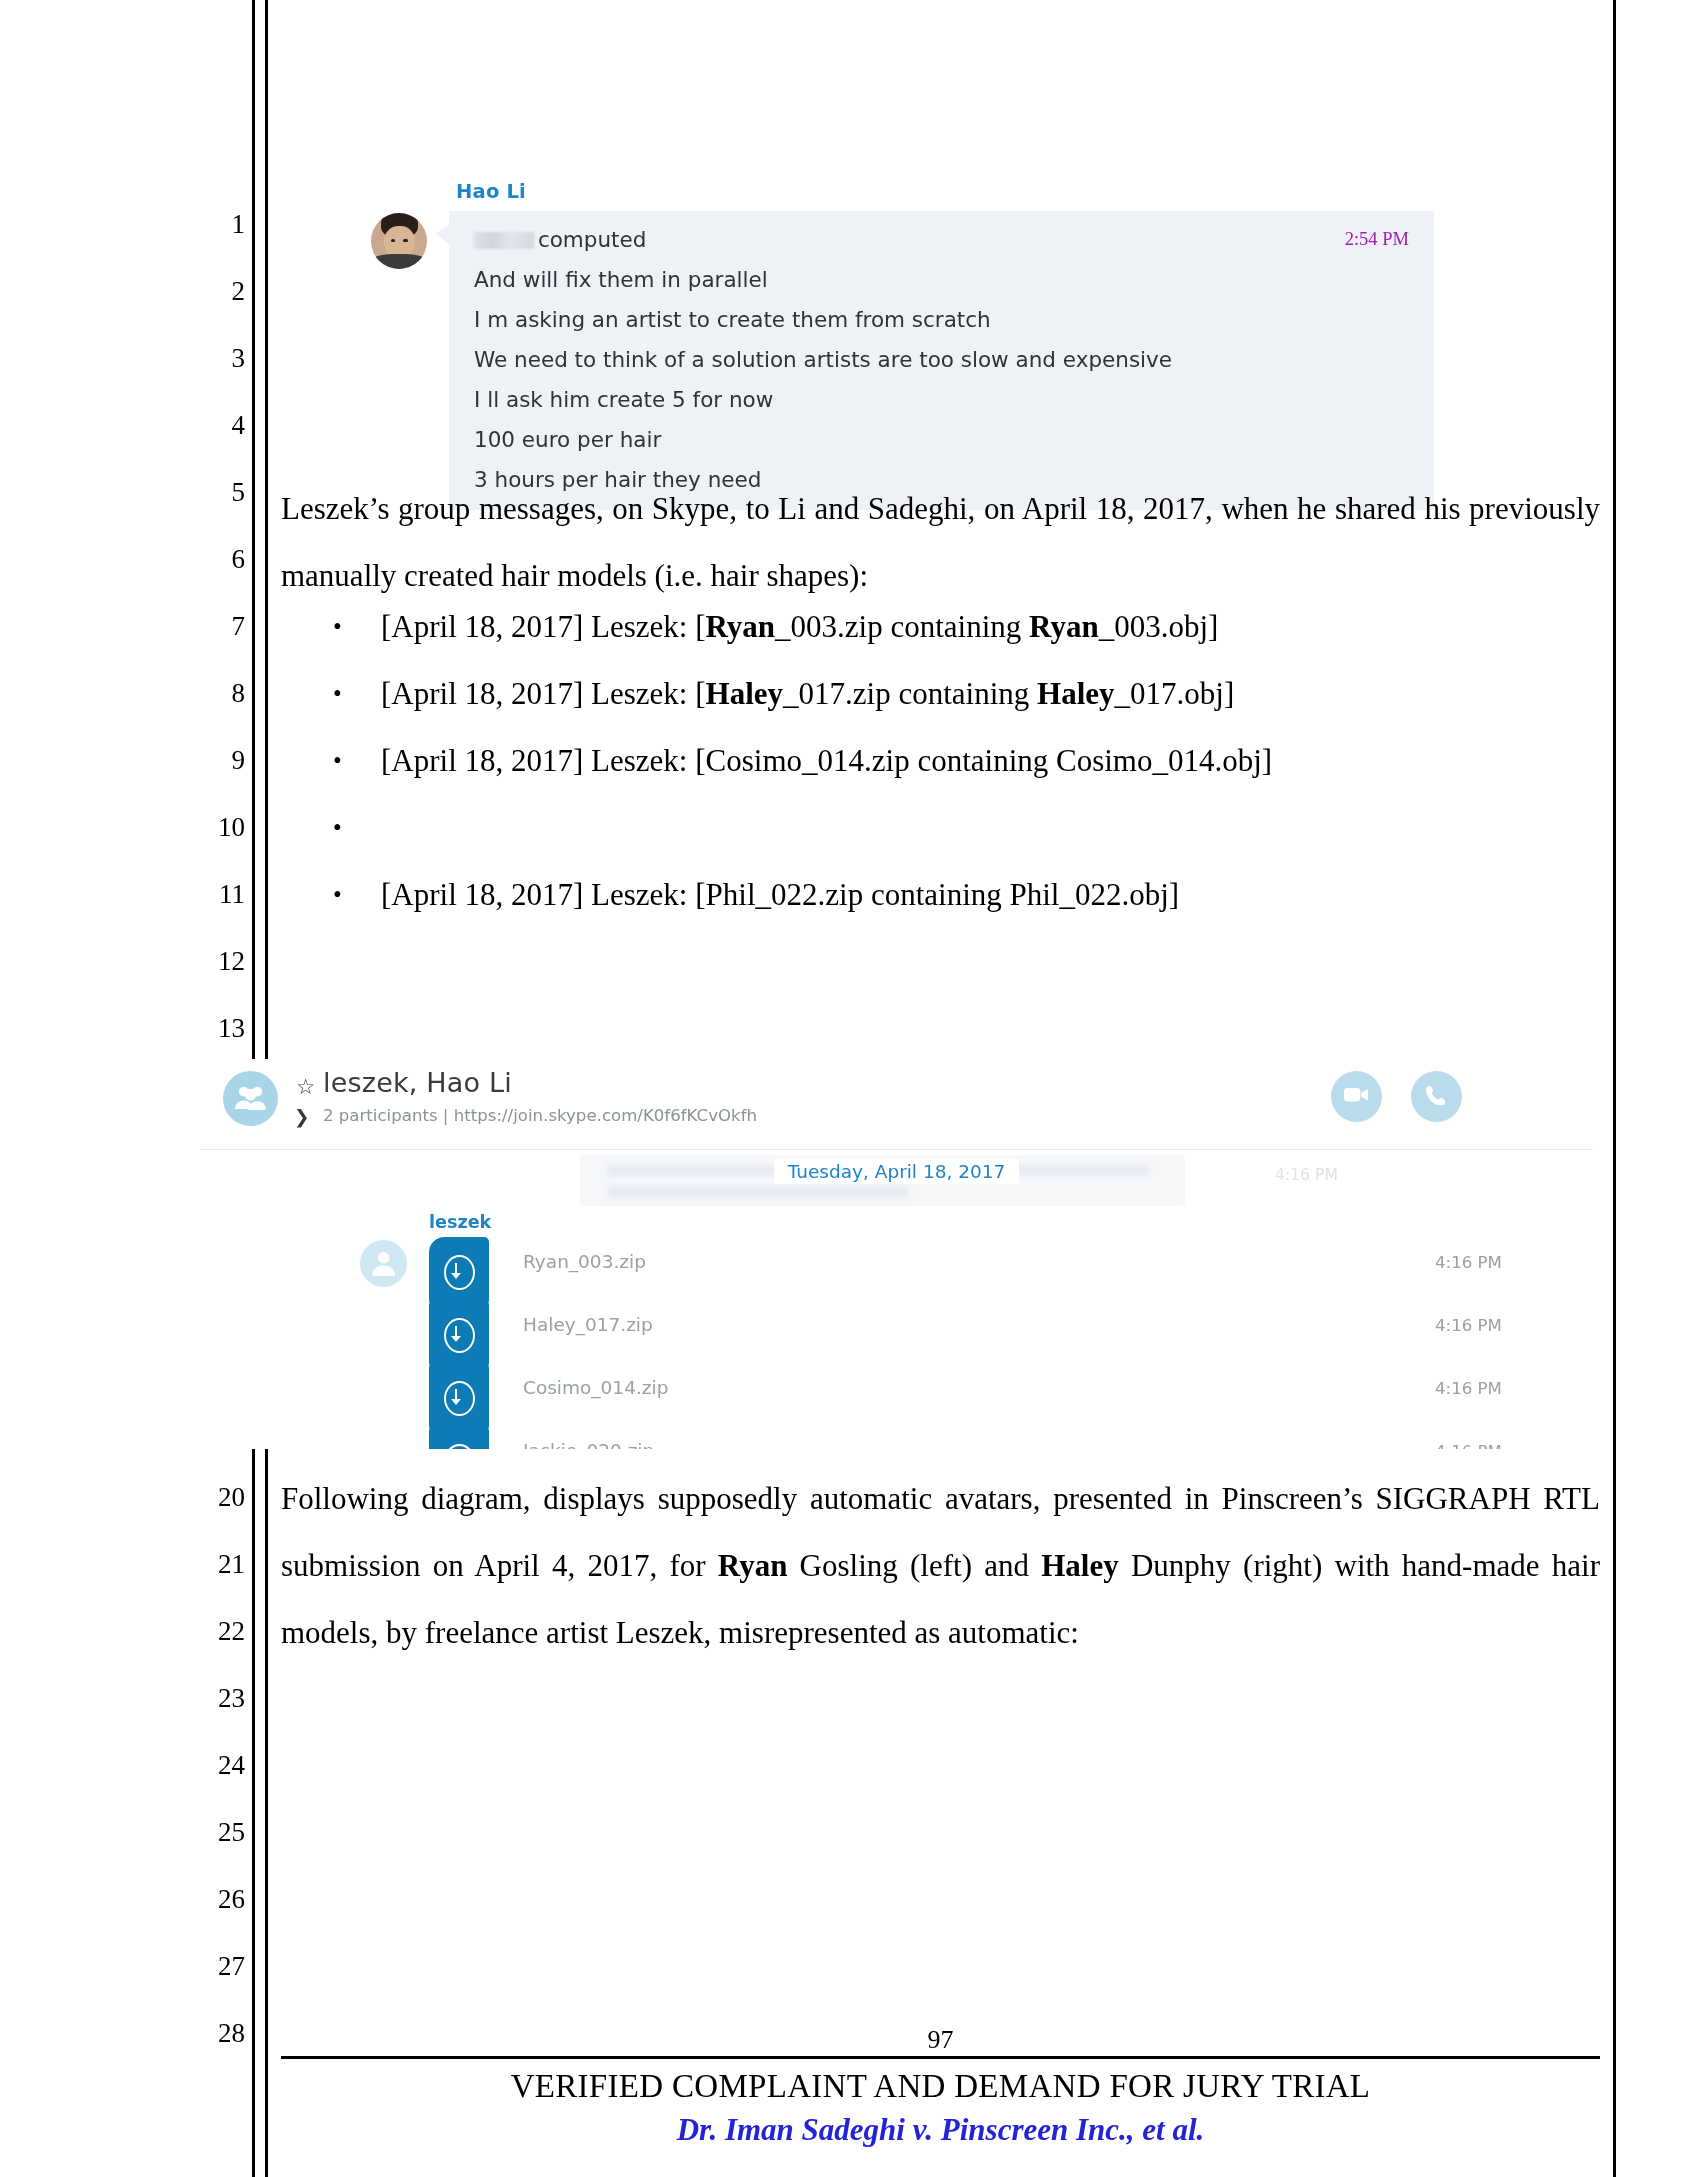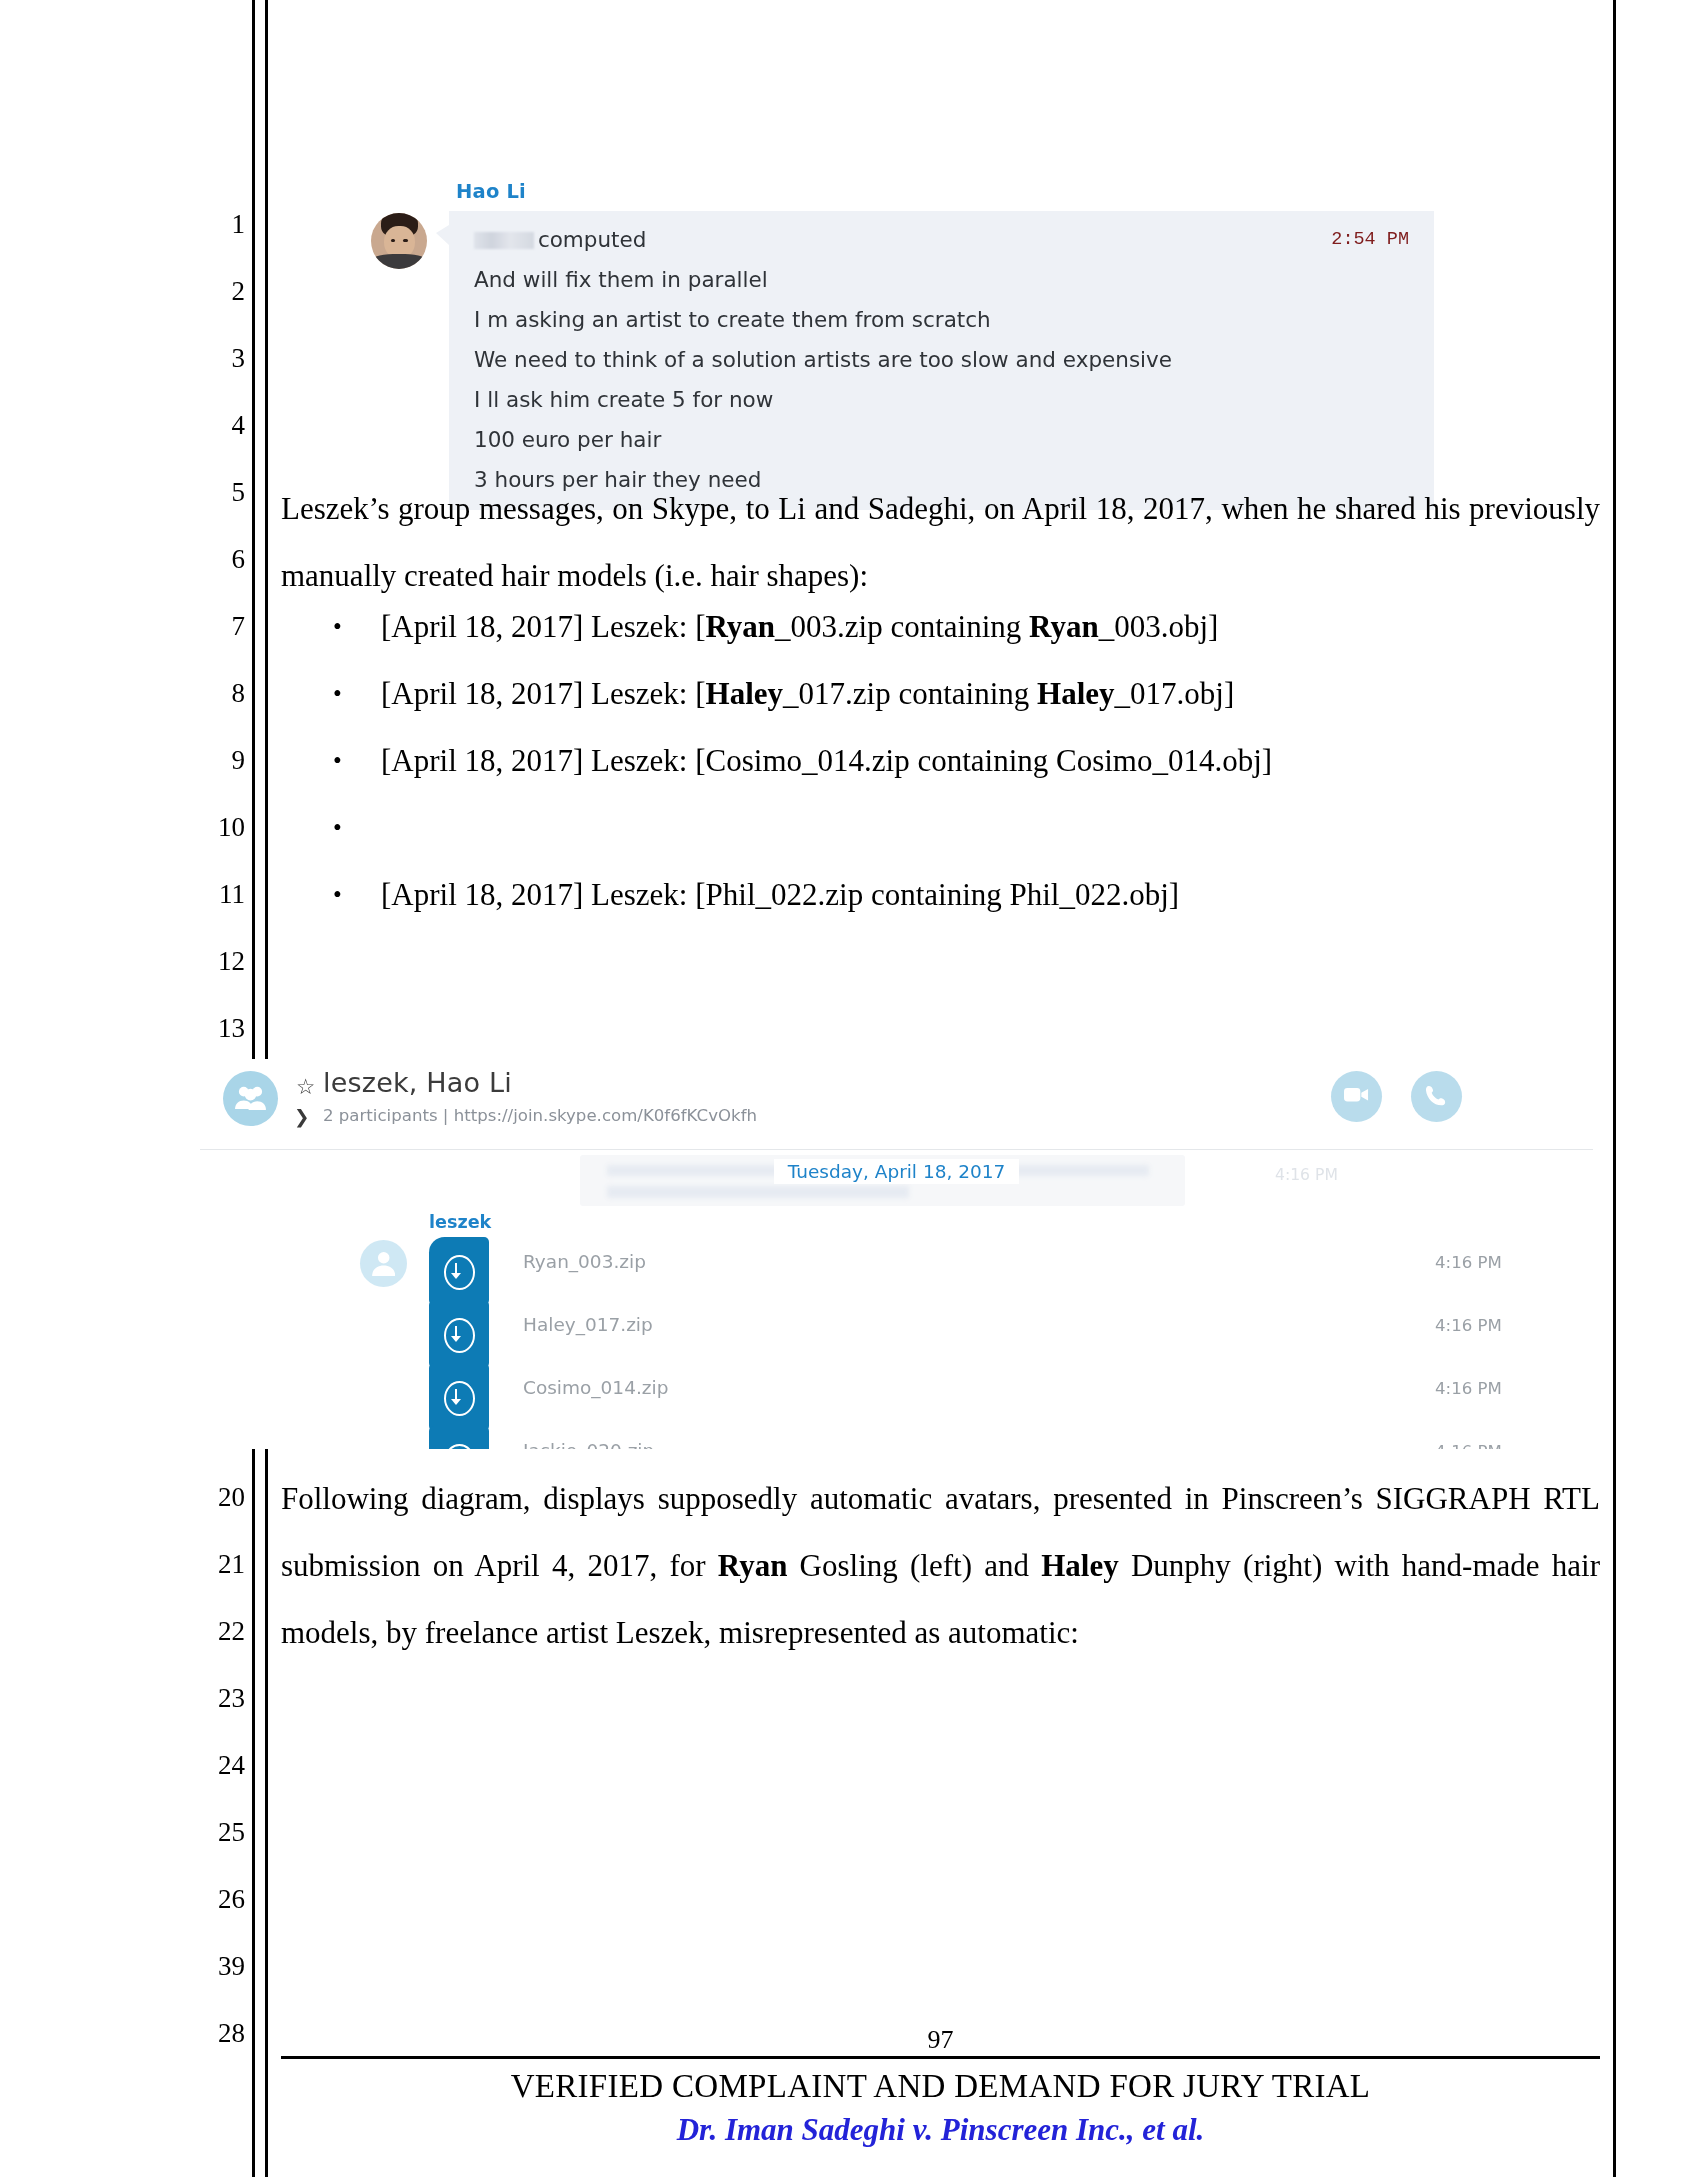--- a/index.html
+++ b/index.html
@@ -133,22 +133,22 @@
     width: 0; height: 0;
     border-top: 8.8px solid transparent;
     border-bottom: 12.7px solid transparent;
     border-right: 13.7px solid #eef1f6;
   }
   .skype1-time {
     position: absolute;
     right: 25px;
     top: 17.6px;
     font-size: 18.5px;
-    color: #7f1d1d;
-    font-family: Liberation Mono, monospace;
+    color: #a21caf;
+    font-family: Liberation Serif, serif;
   }
   .msg-line {
     font-size: 21.5px;
     color: #2f3338;
     line-height: 1.0;
     margin-bottom: 18.5px;
     white-space: nowrap;
     font-family: "DejaVu Sans", sans-serif;
   }
   .msg-line:last-child { margin-bottom: 0; }
@@ -466,21 +466,21 @@
       <div>17</div>
       <div>18</div>
       <div>19</div>
       <div>20</div>
       <div>21</div>
       <div>22</div>
       <div>23</div>
       <div>24</div>
       <div>25</div>
       <div>26</div>
-      <div>39</div>
+      <div>27</div>
       <div>28</div>
     </div>
 
   <div class="content">
 
     <div class="skype1">
       <div class="skype1-name">Hao Li</div>
 
       <div class="skype1-avatar">
         <div class="hair"></div>

